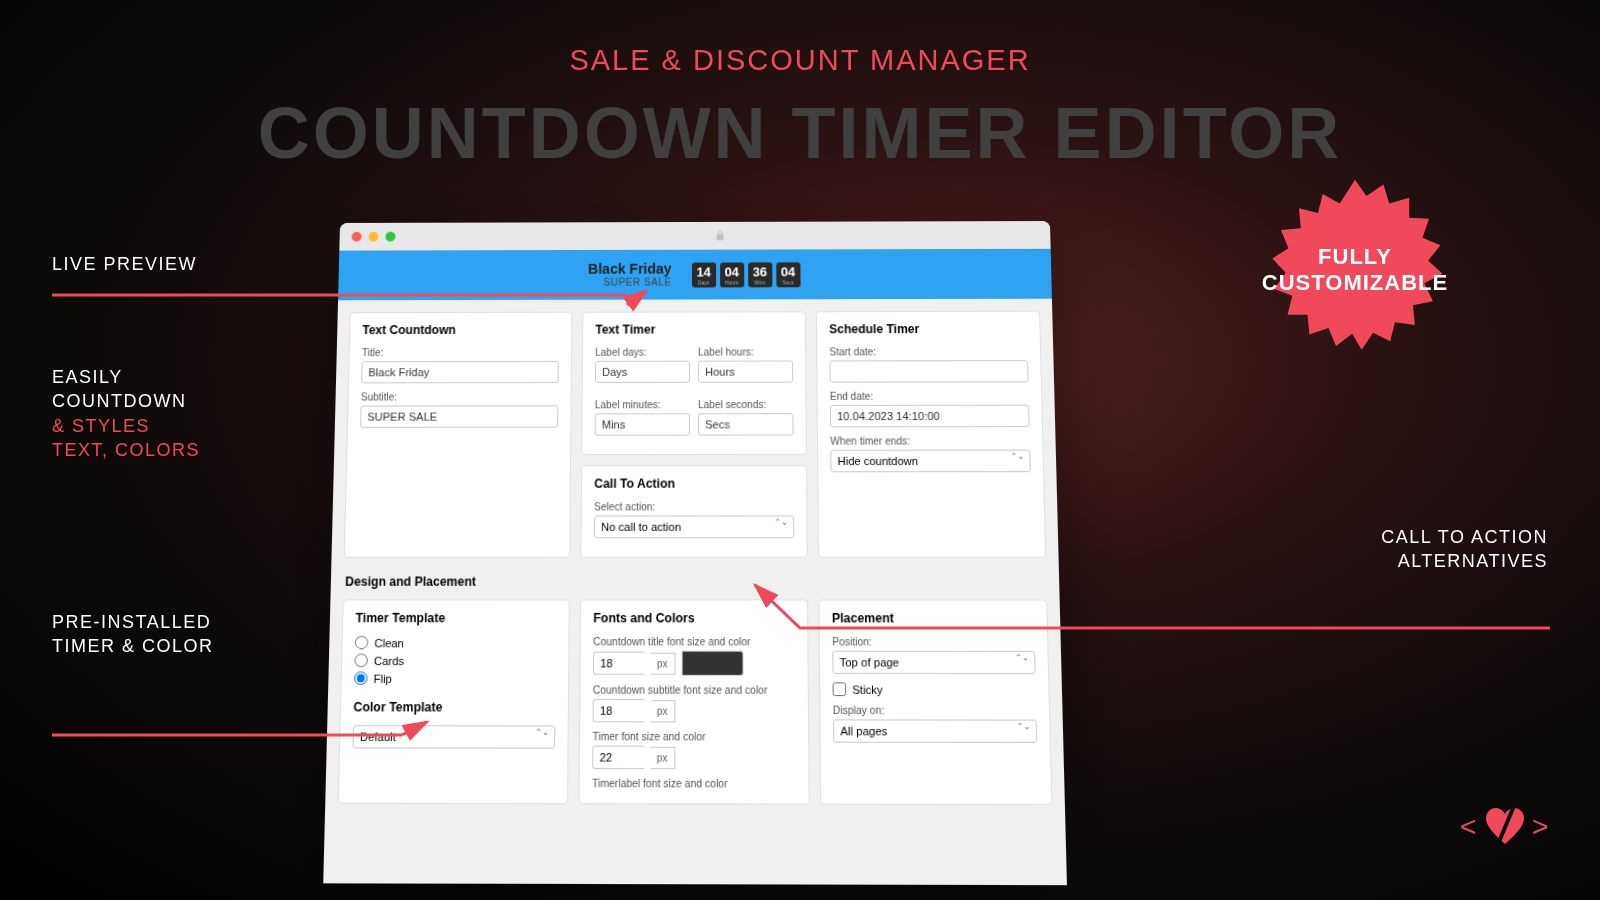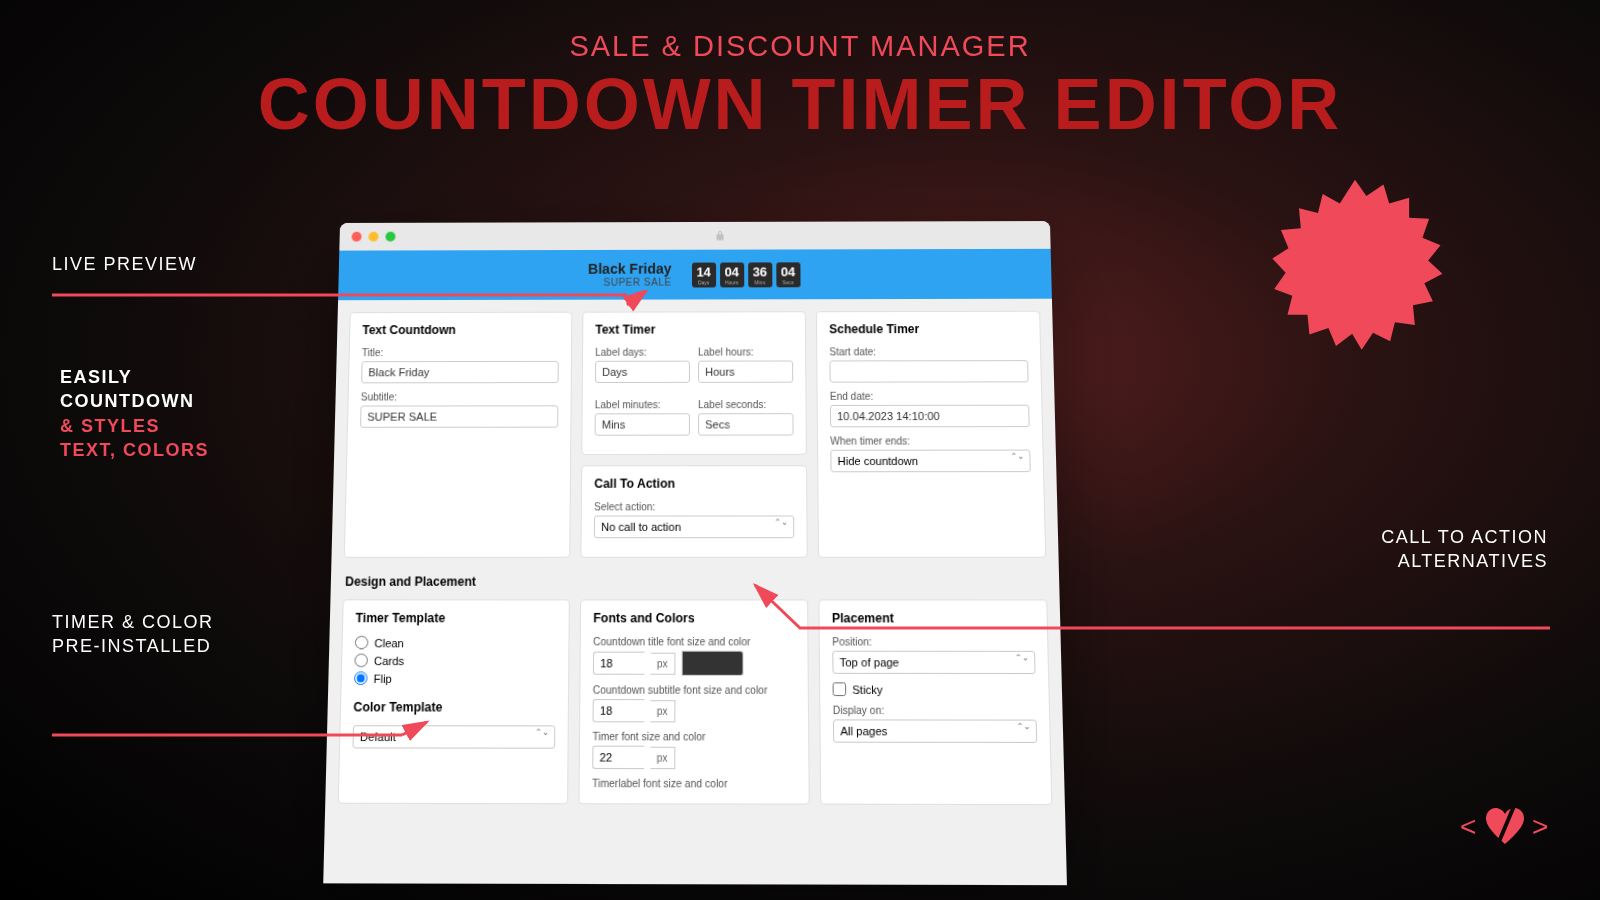--- a/index.html
+++ b/index.html
@@ -1,22 +1,22 @@
 <!DOCTYPE html>
 <html><head>
 <meta charset="utf-8">
 <style>
 * { margin:0; padding:0; box-sizing:border-box; font-family:-apple-system,BlinkMacSystemFont,'Segoe UI',Arial,sans-serif; }
 body { width:1600px; height:900px; background:radial-gradient(ellipse at 60% 40%, #5a1f1f 0%, #2a1212 30%, #0d0a0a 65%, #000 100%); overflow:hidden; position:relative; }
-.promo-subtitle { color:#f04a5a; font-size:29px; font-weight:500; letter-spacing:2px; text-align:center; padding-top:30px; font-family:'Arial Narrow',sans-serif; }
-.promo-title { color:#b91c1c; font-size:72px; font-weight:800; letter-spacing:3px; text-align:center; font-family:'Arial Narrow',sans-serif; font-stretch:condensed; }
+.promo-subtitle { color:#f04a5a; font-size:29px; font-weight:500; letter-spacing:2px; text-align:center; padding-top:44px; font-family:'Arial Narrow',sans-serif; }
+.promo-title { color:#404040; font-size:72px; font-weight:800; letter-spacing:3px; text-align:center; margin-top:15px; font-family:'Arial Narrow',sans-serif; font-stretch:condensed; }
 .callout { position:absolute; color:#fff; font-size:18px; font-weight:400; letter-spacing:1.5px; line-height:1.35; font-family:'Arial Narrow',sans-serif; }
 .callout .accent { color:#f04a5a; }
 .callout-live { top:252px; left:52px; }
-.callout-customize { top:365px; left:60px;font-weight:bold; }
+.callout-customize { top:365px; left:52px; }
 .callout-templates { top:610px; left:52px; }
 .callout-cta { top:525px; right:52px; text-align:right; }
 .starburst { position:absolute; top:175px; right:150px; width:190px; height:190px; display:flex; align-items:center; justify-content:center; color:#fff; font-size:22px; font-weight:600; letter-spacing:1px; text-align:center; line-height:1.2; z-index:20; }
 .starburst svg { position:absolute; top:0; left:0; width:100%; height:100%; z-index:-1; }
 .heart-logo { position:absolute; bottom:40px; right:50px; }
 .browser { position:absolute; top:222px; left:339px; width:710px; height:640px; background:#f0f0f0; border-radius:8px 8px 0 0; overflow:hidden; transform:perspective(2200px) rotateX(9deg) rotateY(-1deg); transform-origin:top center; box-shadow:0 30px 80px rgba(0,0,0,0.5); }
 .browser-chrome { height:28px; background:#e8e8e8; display:flex; align-items:center; padding:0 12px; gap:7px; }
 .dot { width:10px; height:10px; border-radius:50%; }
 .dot.r{background:#ff5f56}.dot.y{background:#ffbd2e}.dot.g{background:#27c93f}
 .addr { flex:1; display:flex; justify-content:center; }
@@ -56,33 +56,37 @@
 <div class="callout callout-live">LIVE PREVIEW</div>
 
 <div class="callout callout-customize">
   <div>EASILY</div>
   <div>COUNTDOWN</div>
   <div class="accent">&amp; STYLES</div>
   <div class="accent">TEXT, COLORS</div>
 </div>
 
 <div class="callout callout-templates">
+  <div>PRE-INSTALLED</div>
   <div>TIMER &amp; COLOR</div>
-  <div>PRE-INSTALLED</div>
 </div>
 
 <div class="callout callout-cta">
   <div>CALL TO ACTION</div>
   <div>ALTERNATIVES</div>
 </div>
 
 <div class="starburst">
   <svg viewBox="0 0 200 200">
       <polygon fill="#f04a5a" points="100,5 112,22 130,10 136,30 157,24 157,45 178,46 171,66 190,74 177,90 192,104 173,114 182,133 161,137 163,158 142,155 137,175 119,166 107,184 97,167 80,180 72,161 52,168 50,147 29,147 34,127 15,120 27,103 13,88 30,77 22,58 43,56 41,35 61,40 66,20 84,30"></polygon>
     </svg>
+  <div>
+    <div>FULLY</div>
+    <div>CUSTOMIZABLE</div>
+  </div>
 </div>
 
 <div class="browser">
   <div class="browser-chrome">
     <div class="dot r"></div>
     <div class="dot y"></div>
     <div class="dot g"></div>
     <div class="addr">
         <svg class="lock" viewBox="0 0 24 24" fill="#888">
           <path d="M12 2a4 4 0 0 0-4 4v3H7a2 2 0 0 0-2 2v8a2 2 0 0 0 2 2h10a2 2 0 0 0 2-2v-8a2 2 0 0 0-2-2h-1V6a4 4 0 0 0-4-4zm-2 4a2 2 0 1 1 4 0v3h-4V6z"></path>

